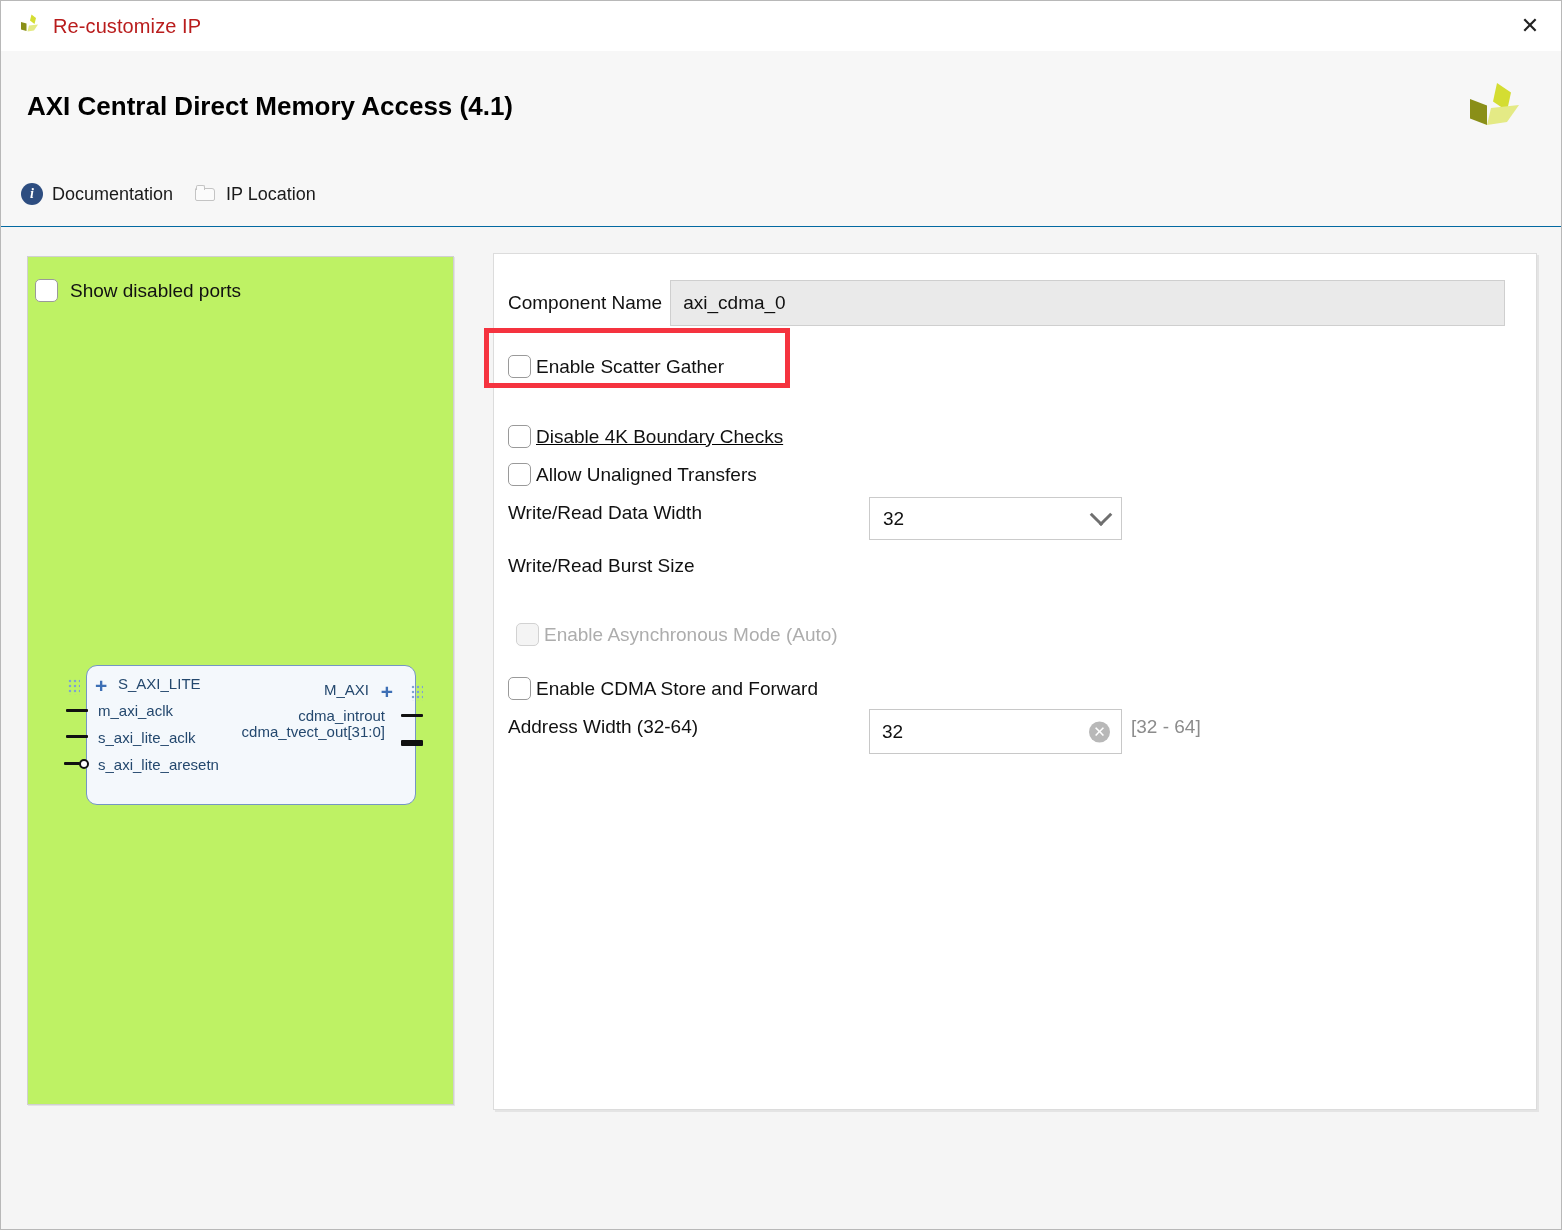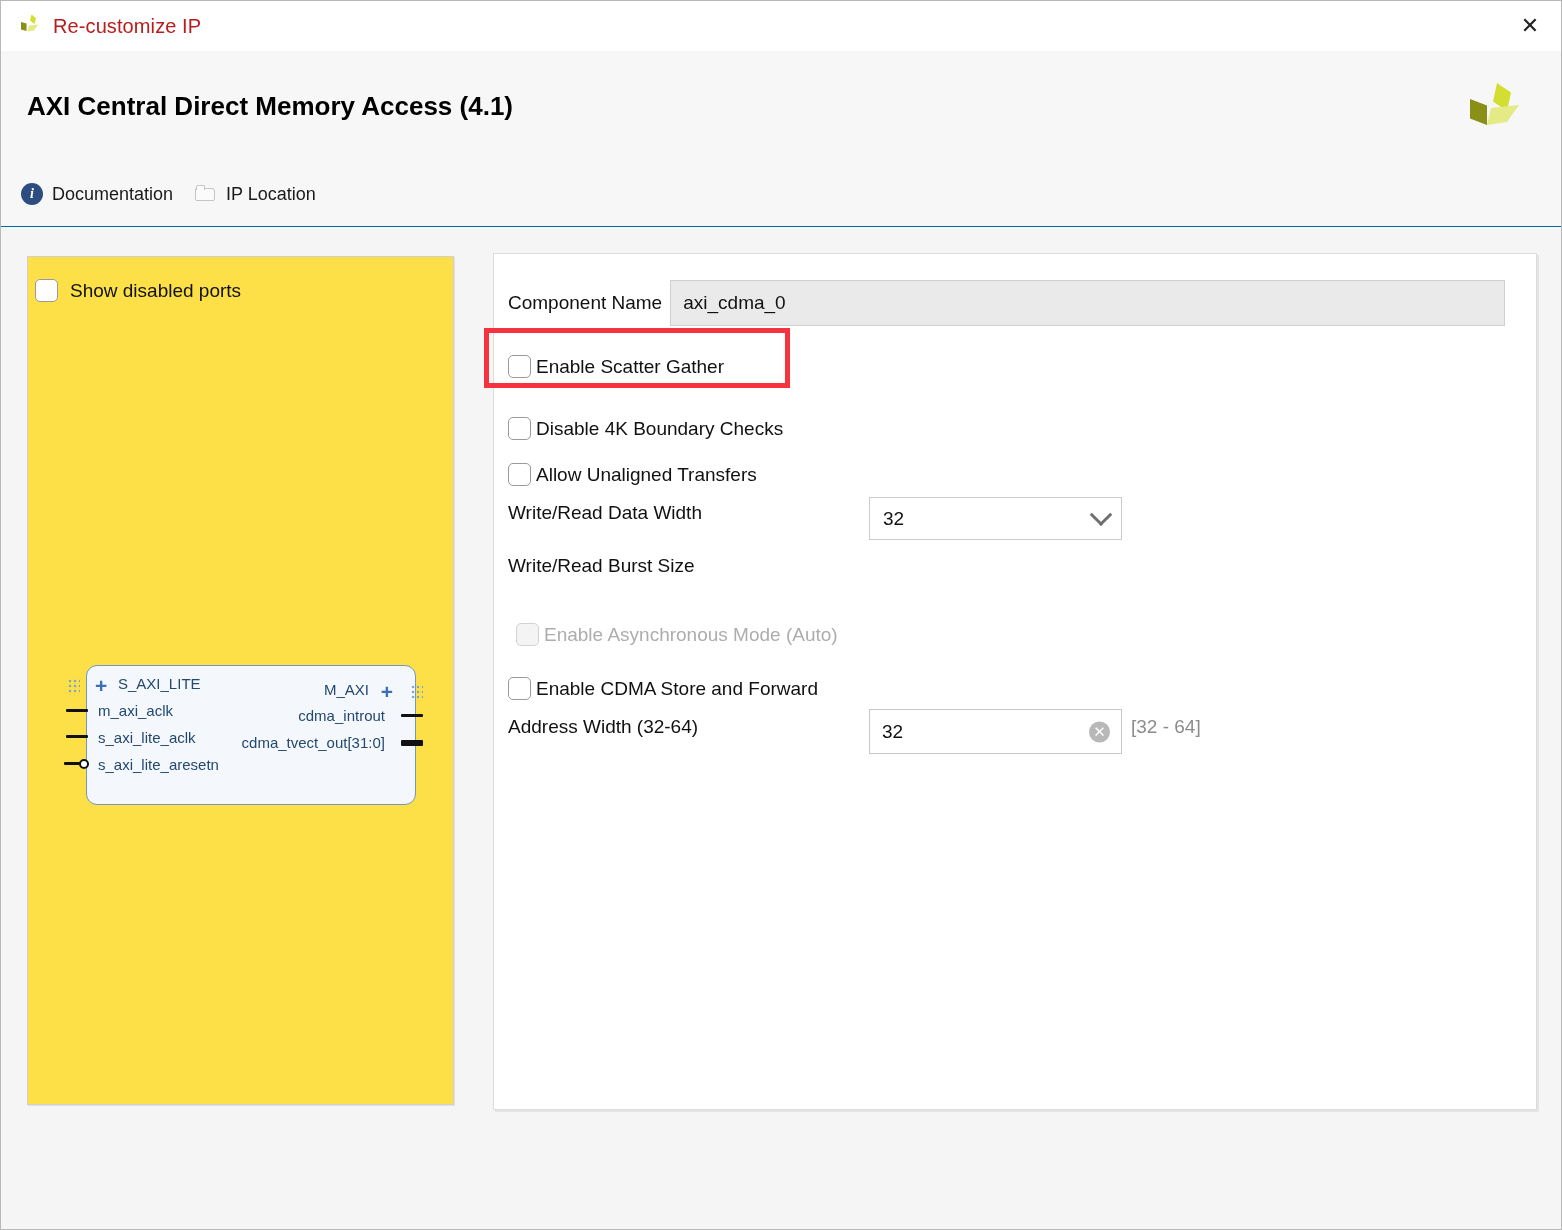--- a/index.html
+++ b/index.html
@@ -153,21 +153,21 @@
     background: #f5f5f5;
   }
 
   
   .ports-panel {
     position: absolute;
     left: 26px;
     top: 29px;
     width: 425px;
     height: 847px;
-    background: #fde047;
+    background: #bef264;
     border: 1px solid #d0d0d0;
     box-shadow: 1px 1px 0 #e3e3e3;
   }
   .show-ports-row {
     position: absolute;
     left: 7px;
     top: 22px;
     display: flex;
     align-items: center;
     gap: 12px;
@@ -455,39 +455,39 @@
         <span class="pin-label pin-left" style="top:68px;">s_axi_lite_aclk</span>
         <span class="pin-label pin-left" style="top:95px;">s_axi_lite_aresetn</span>
 
         <span class="pin-label pin-right" style="top:20px; right:72px;">M_AXI</span>
         <span class="plus-sign" style="right:48px; top:20px;">+</span>
         <div class="bus-stub" style="right:18px; top:24px;"></div>
 
         <span class="pin-label pin-right" style="top:46px;">cdma_introut</span>
         <div class="wire" style="right:18px; top:53px; width:22px;"></div>
 
-        <span class="pin-label pin-right" style="top:73px;">cdma_tvect_out[31:0]</span>
+        <span class="pin-label pin-right" style="top:62px;">cdma_tvect_out[31:0]</span>
         <div class="wire wire-thick" style="right:18px; top:79px; width:22px;"></div>
       </div>
     </div>
 
     <div class="config-panel">
       <div class="form">
 
         <div class="row" style="top:26px;">
           <span class="field-label">Component Name</span>
           <input class="txt-input readonlyish" type="text" style="margin-left: 8px; width: 835px; height: 46px;" value="axi_cdma_0">
         </div>
 
         <div class="cbrow" style="top:101px;">
           <span class="chk"></span>
           <span class="field-label">Enable Scatter Gather</span>
         </div>
 
-        <div class="cbrow" style="top:163px;">
+        <div class="cbrow" style="top:171px;text-decoration:underline;">
           <span class="chk"></span>
           <span class="field-label">Disable 4K Boundary Checks</span>
         </div>
 
         <div class="cbrow" style="top:209px;">
           <span class="chk"></span>
           <span class="field-label">Allow Unaligned Transfers</span>
         </div>
 
         <div class="row" style="top:248px;">

